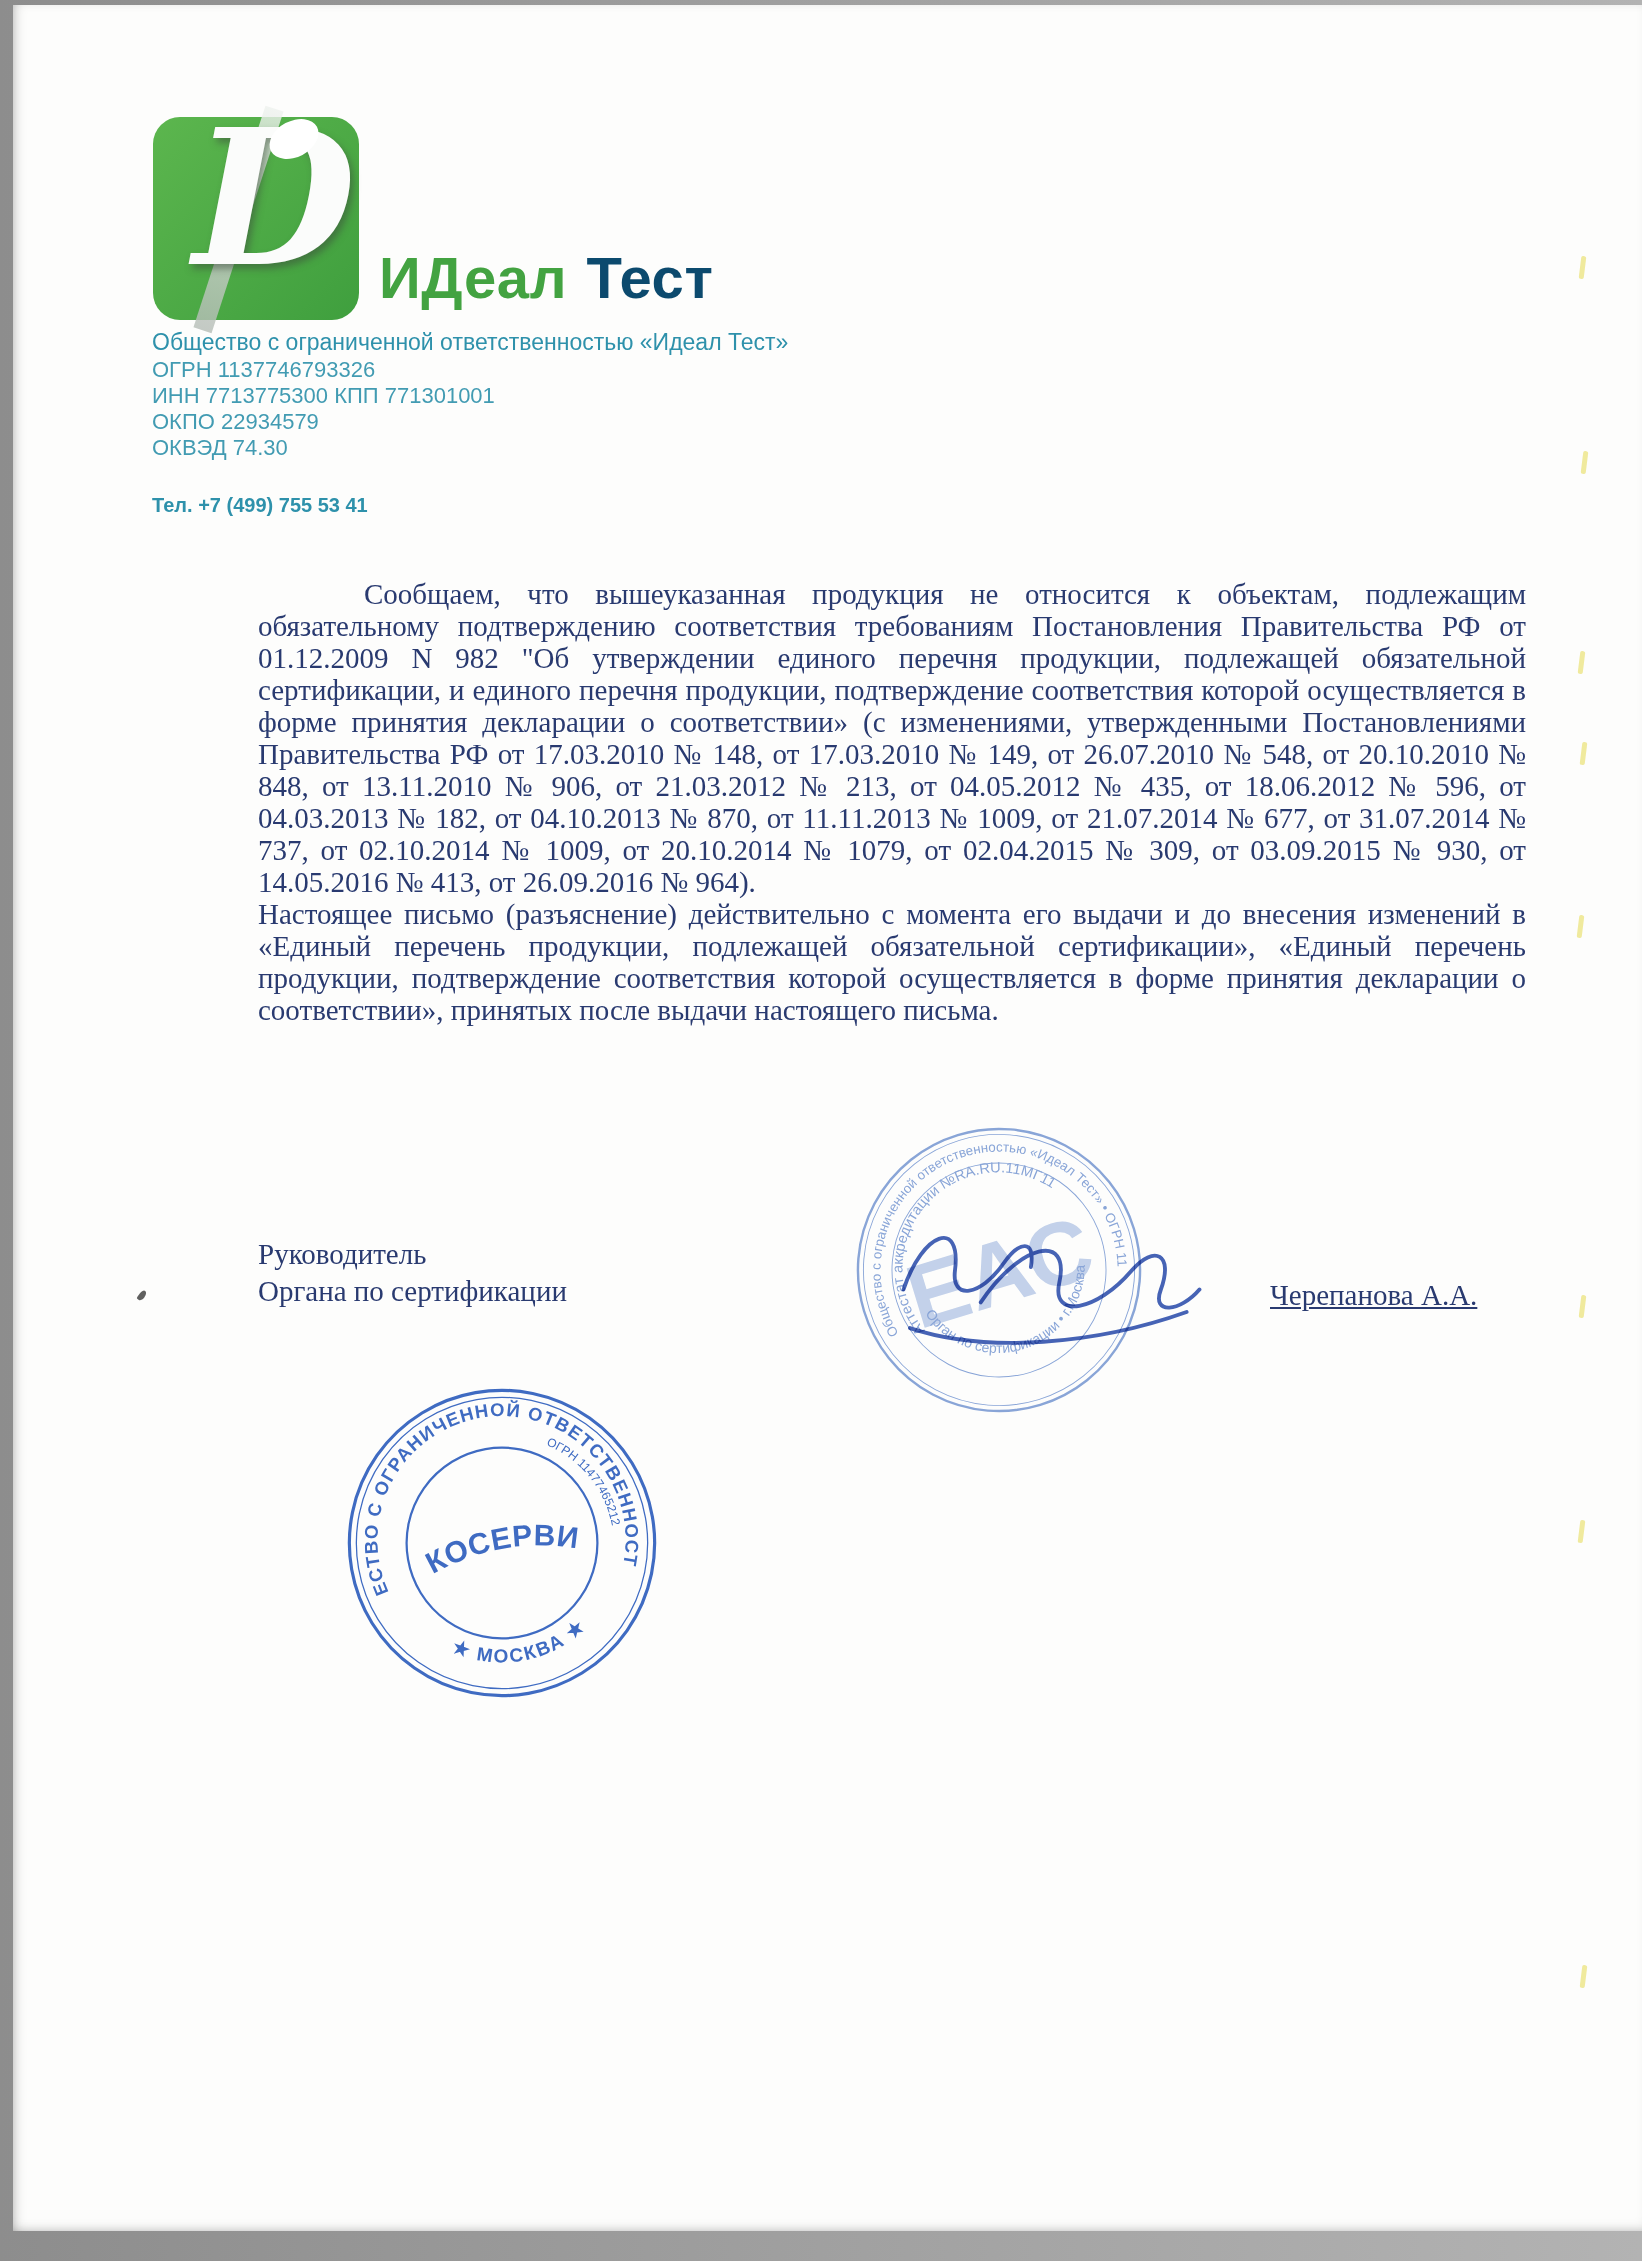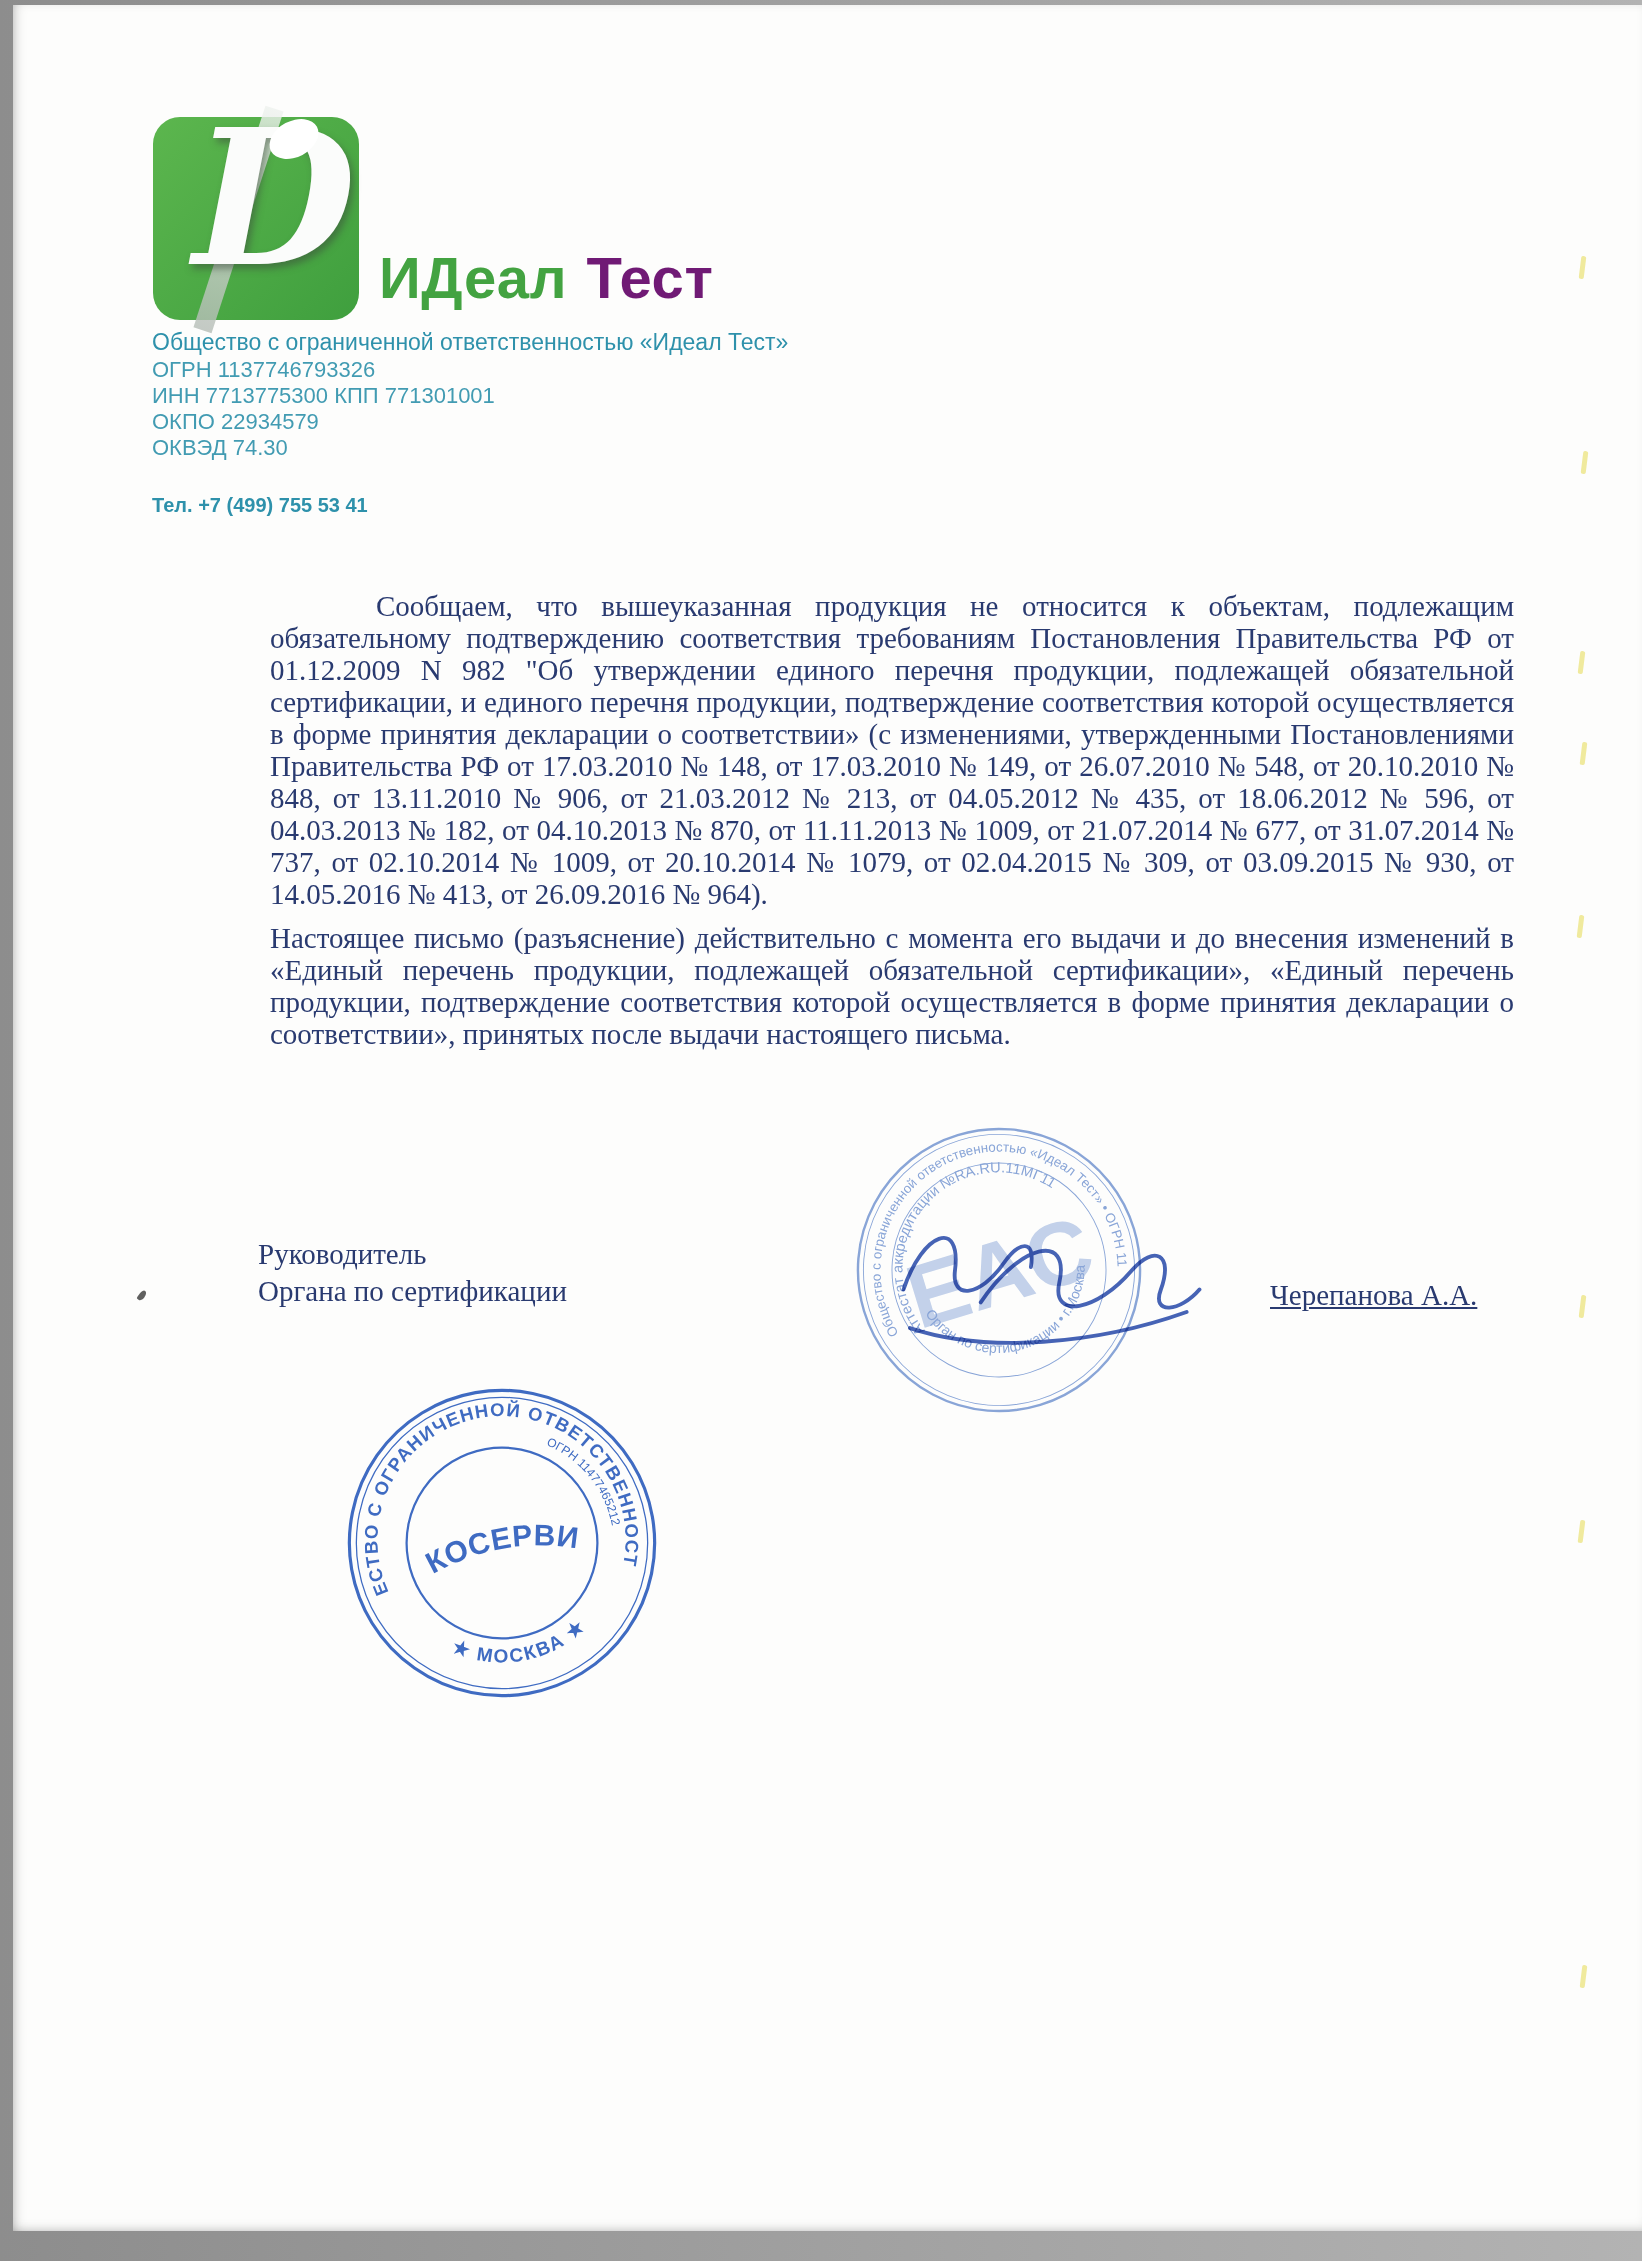--- a/index.html
+++ b/index.html
@@ -35,35 +35,35 @@
     font-family:"DejaVu Serif", serif; font-style:italic; font-weight:bold;
     font-size:188px; line-height:1.1; color:#fbfcfb;
     text-shadow:3.2px 4.5px 7.7px rgba(60,72,60,.5);
   }
   .brand {
     position:absolute; left:379px; top:244px; z-index:1;
     font-size:58px; font-weight:bold; letter-spacing:0.6px;
     white-space:nowrap;
   }
   .brand-green { color:#43a341; }
-  .brand-dark  { color:#701a75; margin-left:19.3px; }
+  .brand-dark  { color:#0c4a6e; margin-left:19.3px; }
 
   .company-block { position:absolute; left:152px; top:327px; z-index:1; color:#2e91ab; }
   .co-name    { font-size:23px; font-weight:normal; line-height:30px; }
   .co-address { font-size:22.5px; font-weight:bold; line-height:30px; }
   .co-codes   { font-size:22px; font-weight:400; line-height:26px; opacity:.9; }
   .co-phone   { margin-top:33px; font-size:20px; font-weight:bold; }
 
   
   .letter-body {
     position:absolute; left:258px; top:578px; width:1268px; z-index:1;
     font-family:"Liberation Serif", serif; font-size:29px; line-height:32px;
     color:#293a70; text-align:justify;
   }
-  .letter-body p { margin:12px; }
+  .letter-body p { margin:0; }
   .letter-body p.indent { text-indent:106px; }
 
   .signoff-role {
     position:absolute; left:258px; top:1236px; z-index:1;
     font-family:"Liberation Serif", serif; font-size:29px; line-height:37px; color:#293a70;
   }
   .signer-name {
     position:absolute; left:1270px; top:1279px; z-index:1;
     font-family:"Liberation Serif", serif; font-size:29px; color:#293a70;text-decoration:underline;
   }

